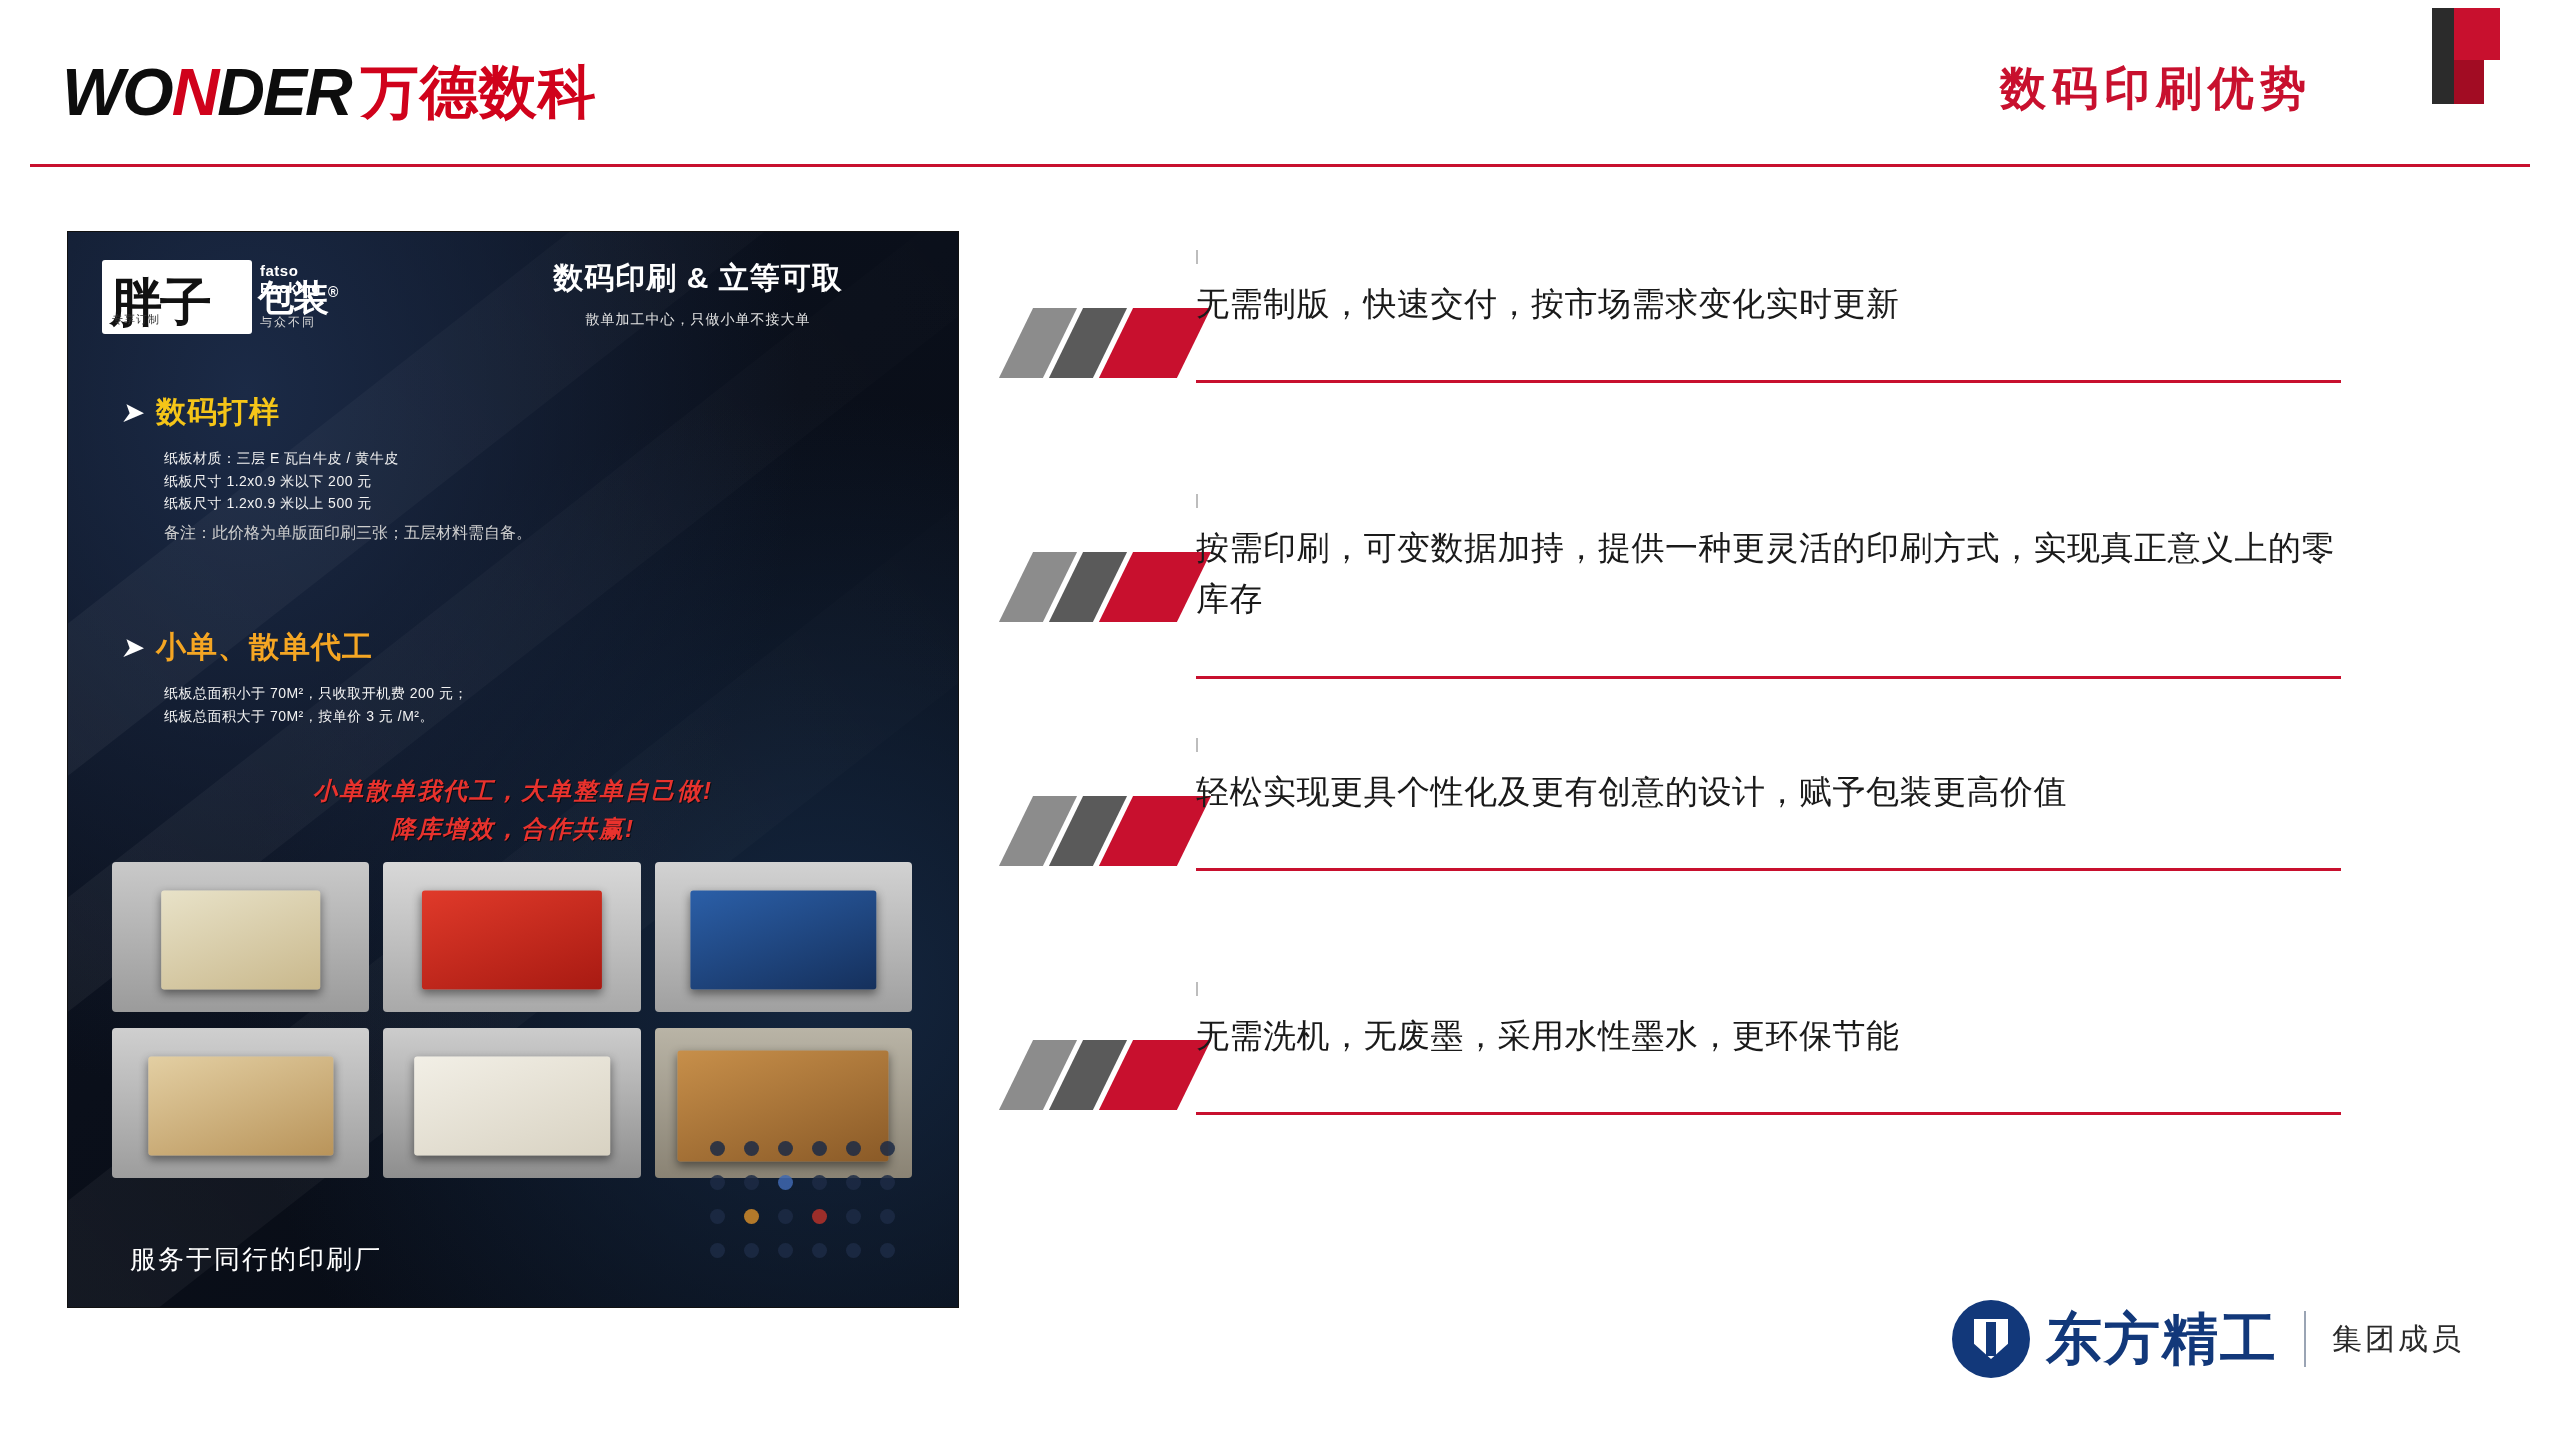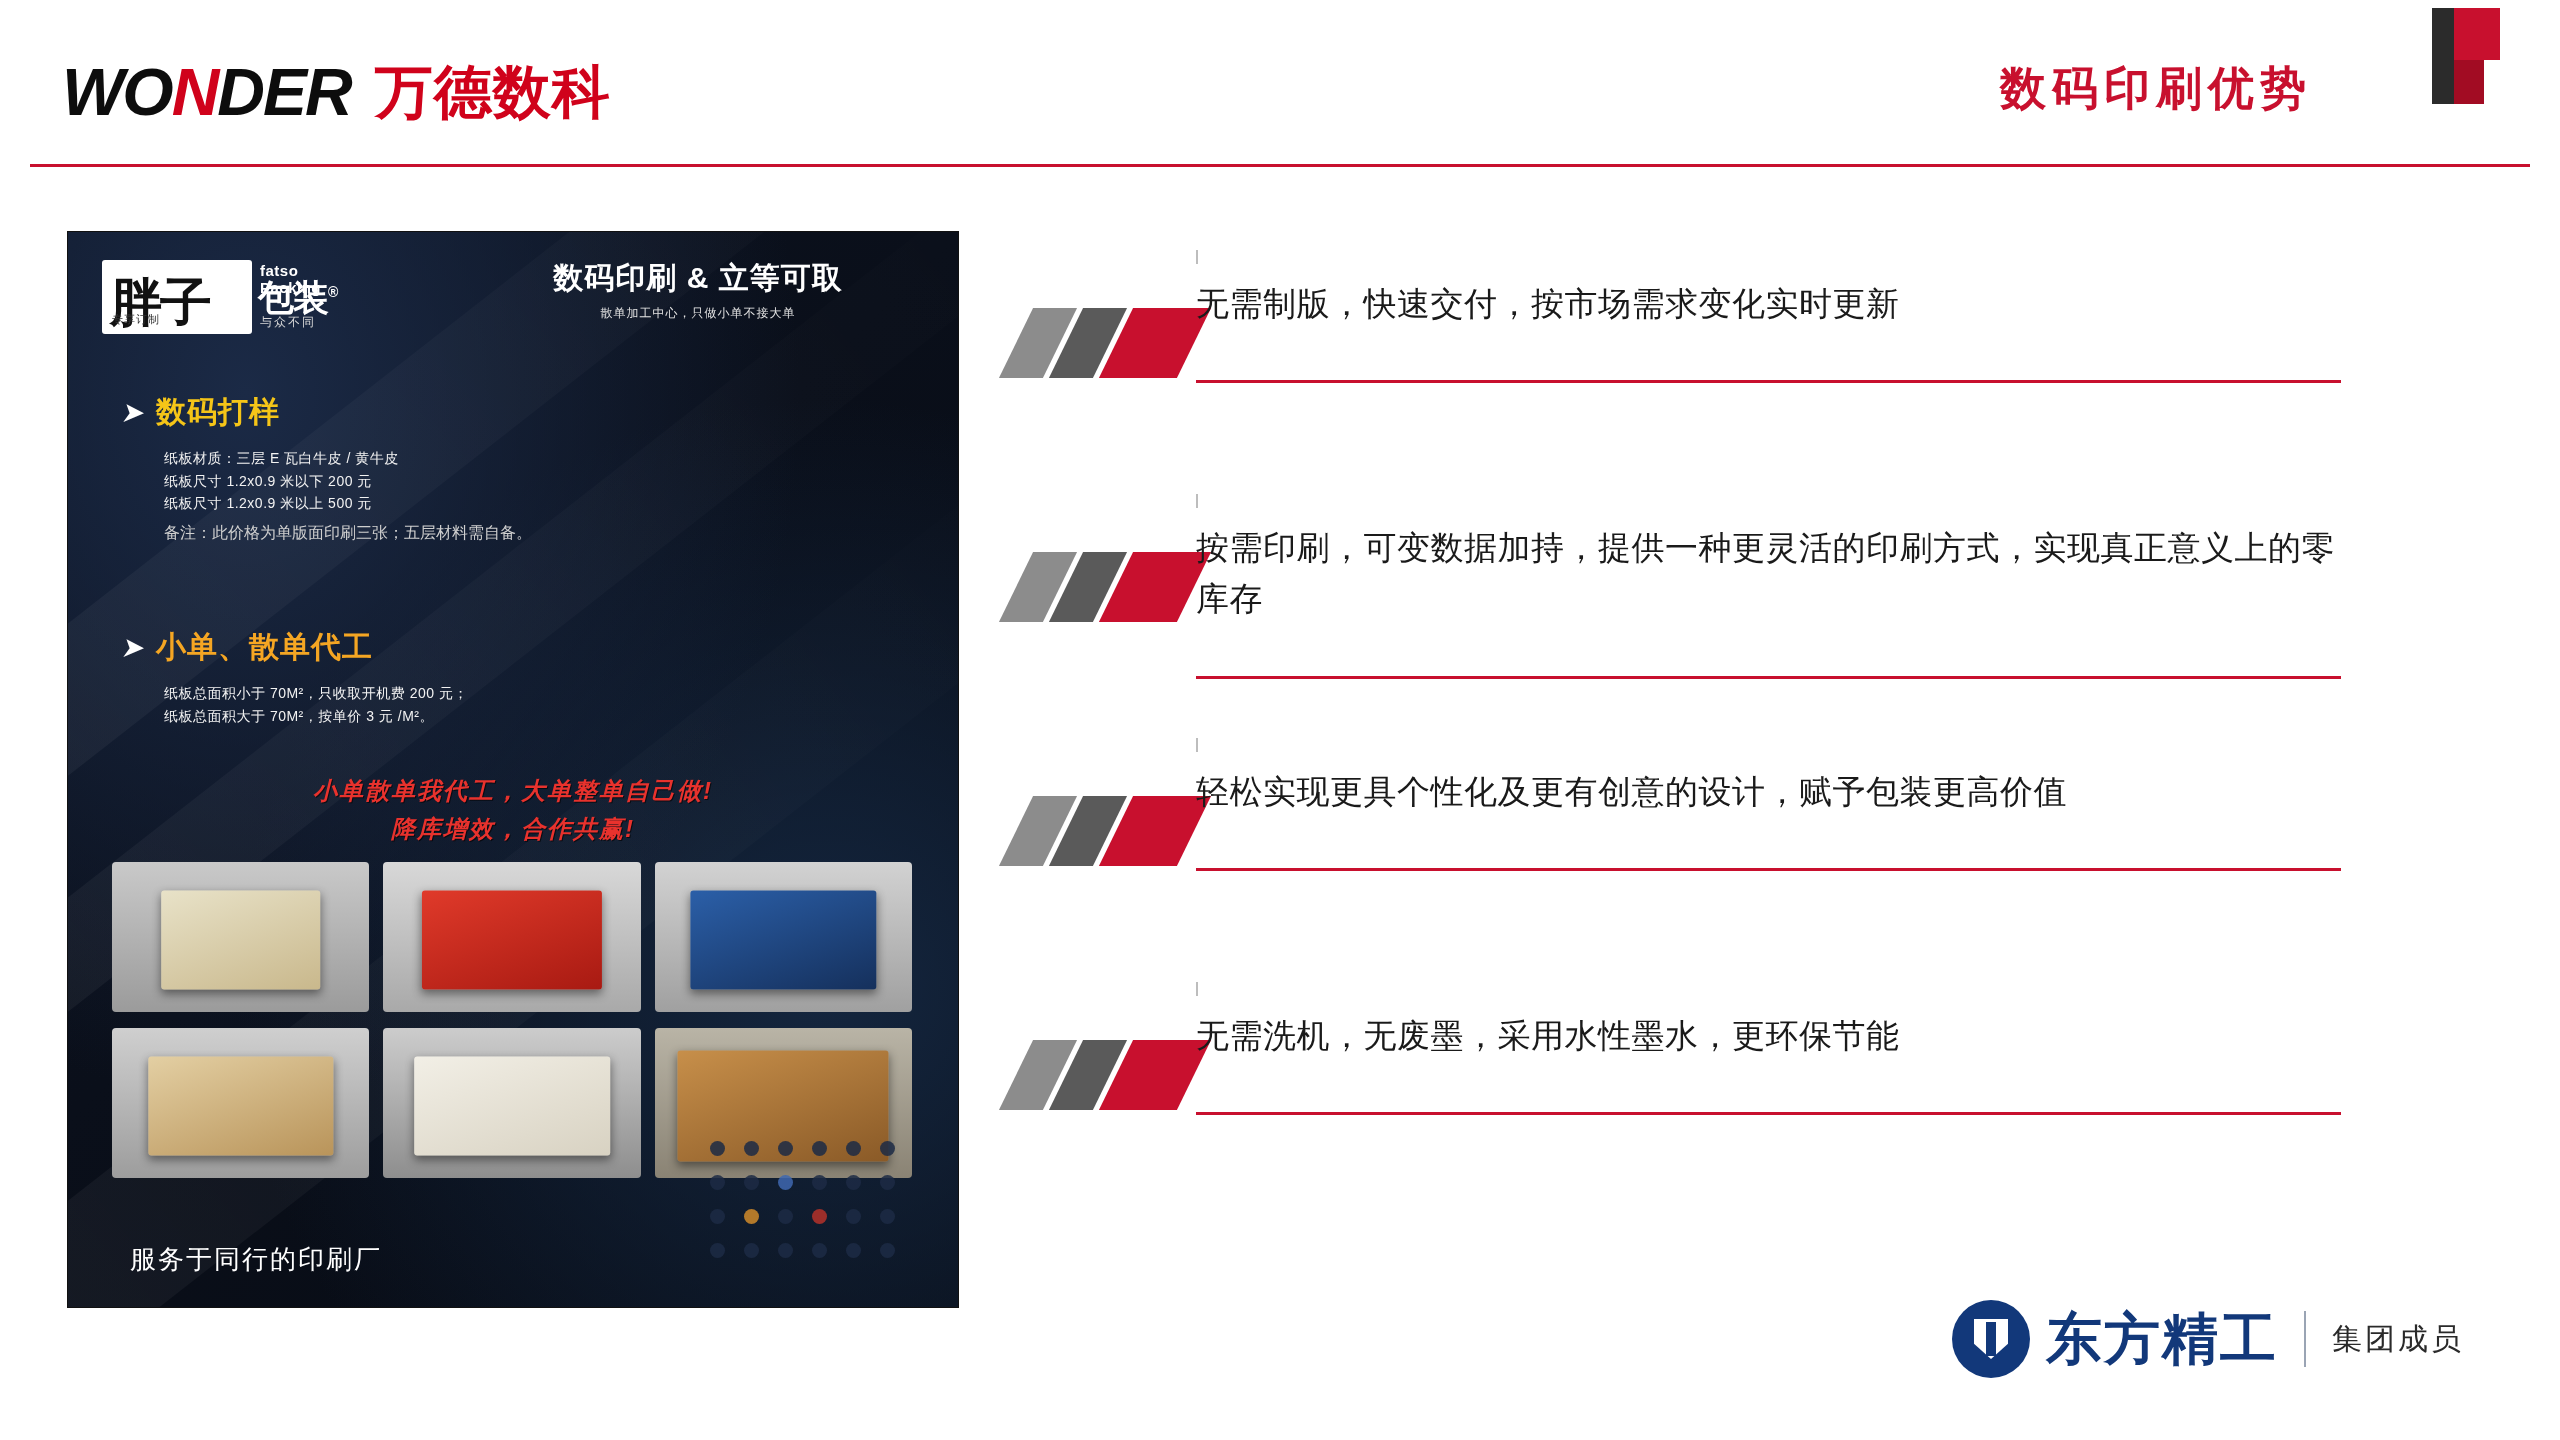--- a/index.html
+++ b/index.html
@@ -47,21 +47,21 @@
     display: flex;
     align-items: baseline;
   }
   .brand-wordmark .accent {
     color: #d0021b;
   }
   .brand-cn {
     font-size: 58px;
     font-weight: 900;
     color: #d0021b;
-    margin-left: 24px;
+    margin-left: 10px;
     letter-spacing: 1px;
     line-height: 1;
   }
   .header-title {
     position: absolute;
     right: 248px;
     top: 58px;
     font-size: 46px;
     font-weight: 700;
     color: #c8102e;
@@ -198,22 +198,22 @@
     text-align: center;
   }
   .poster-head .ph-main {
     font-size: 30px;
     font-weight: 900;
     color: #ffffff;
     letter-spacing: 1px;
     white-space: nowrap;
   }
   .poster-head .ph-sub {
-    margin-top: 6px;
-    font-size: 12px;
+    margin-top: 12px;
+    font-size: 14px;
     color: #e2e2e2;
     letter-spacing: 1px;
   }
 
   .sec {
     position: absolute;
     left: 54px;
     width: 800px;
   }
   .sec-title {

